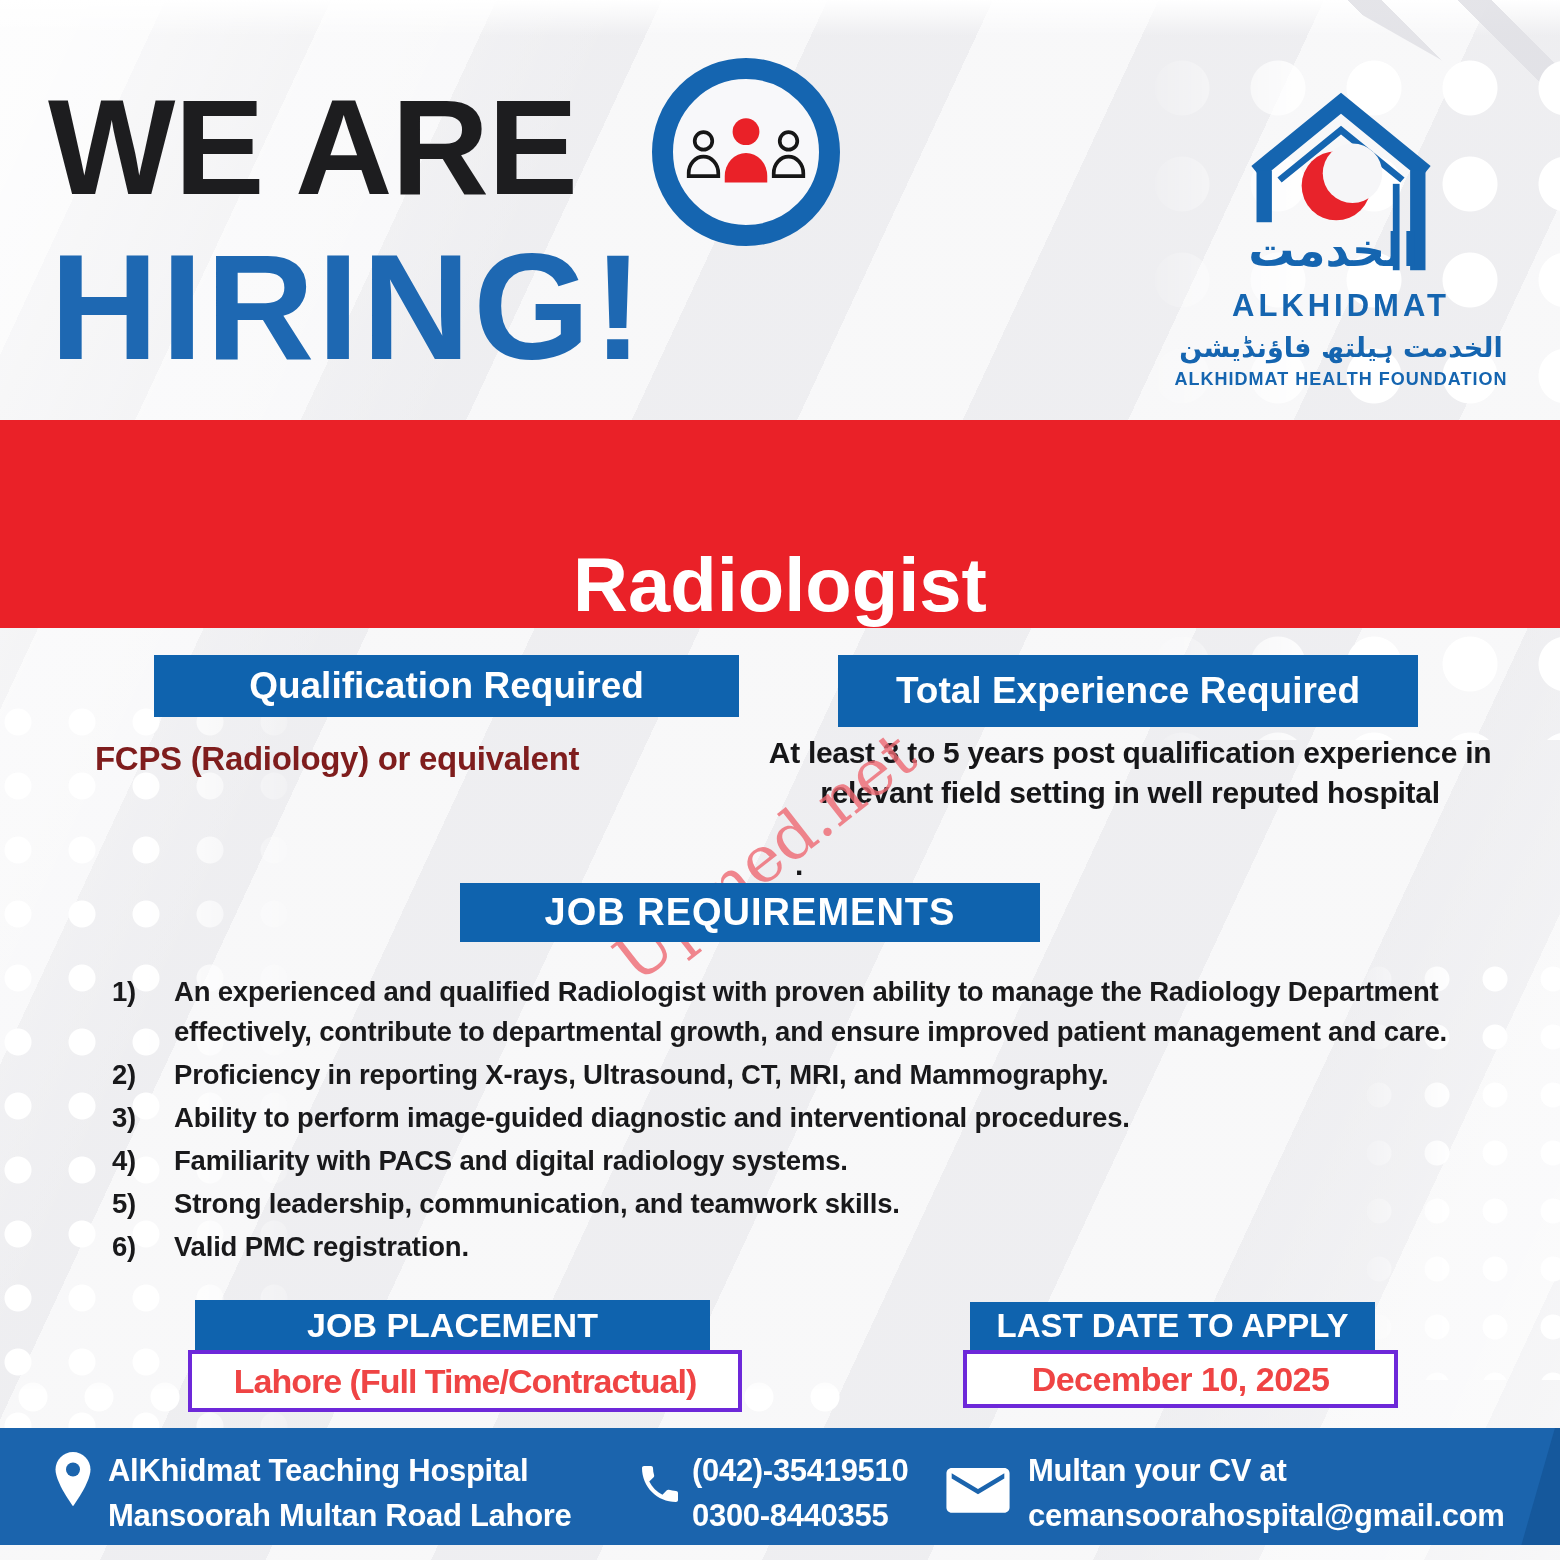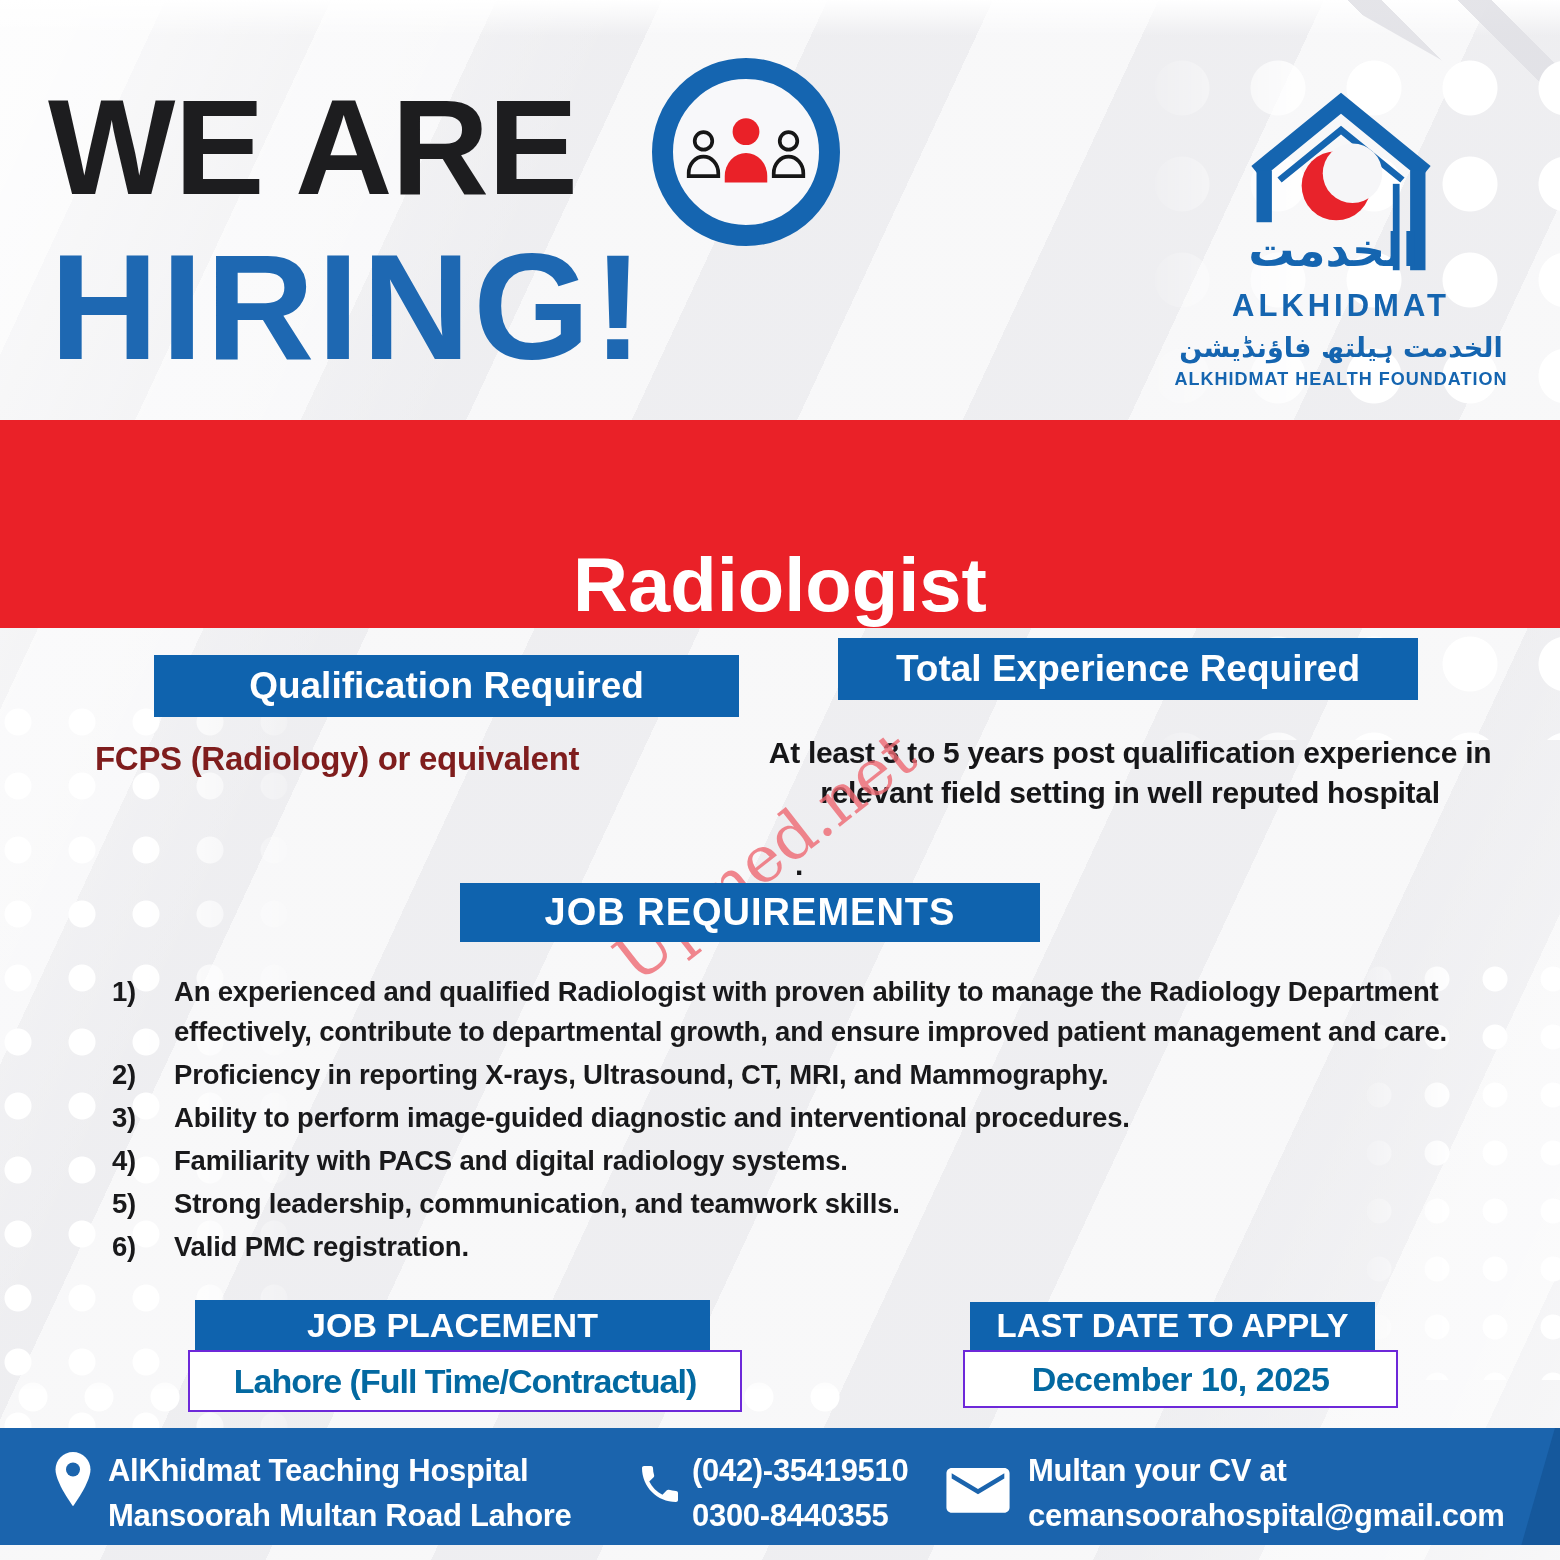--- a/index.html
+++ b/index.html
@@ -60,21 +60,21 @@
 
   
   .banner { position:absolute; left:0; top:420px; width:1560px; height:208px;
     background:#ea2128; display:flex; align-items:flex-end; justify-content:center; }
   .banner-title { color:#ffffff; font-size:76px; font-weight:bold; letter-spacing:0; }
 
   
   .blue-box { position:absolute; background:#0f63ae; color:#ffffff; font-weight:bold;
     display:flex; align-items:center; justify-content:center; }
   .q-head { left:115px; top:655px; width:585px; height:62px; font-size:37px;margin-left:39px; }
-  .e-head { left:838px; top:638px; width:580px; height:62px; font-size:37px; }
+  .e-head { left:838px; top:655px; width:580px; height:72px; font-size:37px; }
   .r-head { left:460px; top:883px; width:580px; height:59px; font-size:38px; letter-spacing:1px; }
 
   .q-value { position:absolute; left:95px; top:740px; width:625px; text-align:left;
     font-size:33px; font-weight:bold; color:#7f1d1d; letter-spacing:-0.3px; }
   .e-value { position:absolute; left:755px; top:733px; width:750px; text-align:center;
     font-size:30px; font-weight:bold; color:#161618; line-height:1.33; letter-spacing:-0.3px; }
   .stray-period { position:absolute; left:795px; top:848px; font-size:30px; font-weight:bold; color:#161618; }
 
   
   .watermark { position:absolute; left:575px; top:820px; width:380px; text-align:center;
@@ -84,23 +84,23 @@
   
   .req-list { position:absolute; left:112px; top:972px; width:1410px; }
   .req-item { display:flex; margin-bottom:3px; font-size:27.5px; font-weight:bold;
     color:#19191b; line-height:40px; letter-spacing:-0.2px; }
   .req-num { width:48px; flex:none; }
   .req-text { flex:1; padding-left:14px; }
 
   
   .p-head { left:195px; top:1300px; width:515px; height:50px; font-size:34px; }
   .d-head { left:970px; top:1302px; width:405px; height:48px; font-size:33px; }
-  .value-box { position:absolute; background:#ffffff; border:2px solid #6d28d9;
+  .value-box { position:absolute; background:#ffffff; border:4px solid #6d28d9;
     display:flex; align-items:center; justify-content:center;
-    font-weight:bold; color:#0369a1; }
+    font-weight:bold; color:#ef4444; }
   .p-value { left:188px; top:1350px; width:554px; height:62px; font-size:34px; letter-spacing:-1px; }
   .d-value { left:963px; top:1350px; width:435px; height:58px; font-size:34px; letter-spacing:-0.5px; }
 
   
   .footer { position:absolute; left:0; top:1428px; width:1560px; height:117px;
     background:#1b64ad; color:#ffffff; overflow:hidden; }
   .footer-notch { position:absolute; right:-46px; top:0; width:70px; height:132px;
     background:#15589c; transform:skewX(-16deg); }
   .f-icon { position:absolute; }
   .f-pin { left:52px; top:22px; }

